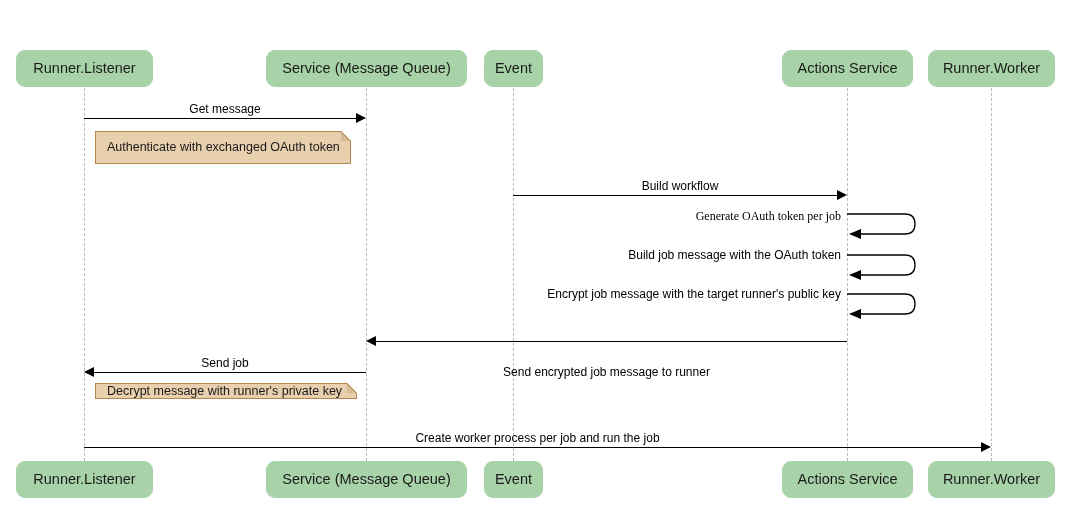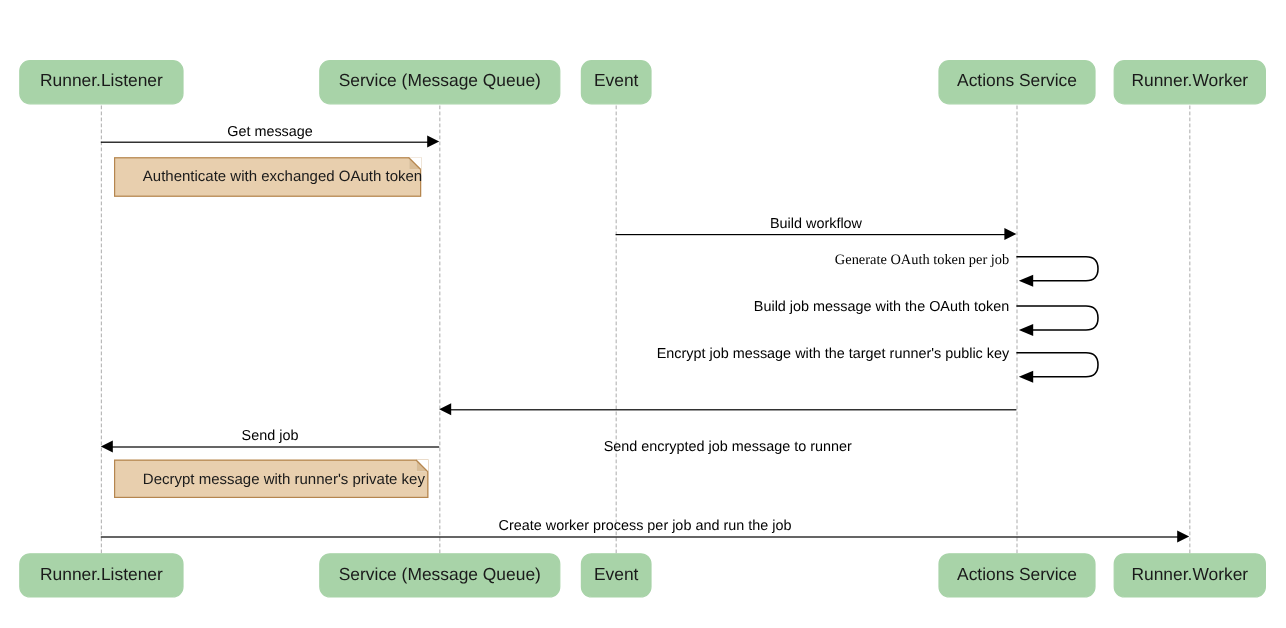--- a/index.html
+++ b/index.html
@@ -80,21 +80,21 @@
   .note {
     position: absolute;
     box-sizing: border-box;
     background: #e8cfae;
     border: 1px solid #b5864f;
     color: #1a1a1a;
     font-size: 12.5px;
     line-height: 1;
     display: flex;
     align-items: center;
-    padding-left: 23px;
+    padding-left: 11px;
     white-space: nowrap;
   }
   .note-fold {
     position: absolute;
     width: 0;
     height: 0;
     border-left: 10px solid #d8bc96;
     border-top: 10px solid #ffffff;
   }
   .note-fold-edge {
@@ -200,19 +200,19 @@
   <div class="msg-label" style="left:84px; top:432px; width:907px;">Create worker process per job and run the job</div>
   <div class="msg-line" style="left:84px; top:447px; width:898px;"></div>
   <div class="arrow-head arrow-right" style="left:981px; top:442px;"></div>
 
   <div class="note" style="left:95px; top:131px; width:256px; height:33px;">
     <span>Authenticate with exchanged OAuth token</span>
   </div>
   <div class="note-fold" style="left:341px; top:131px;"></div>
   <div class="note-fold-edge" style="left:341px; top:131px;"></div>
 
-  <div class="note" style="left:95px; top:383px; width:262px; height:32px;">
+  <div class="note" style="left:95px; top:383px; width:262px; height:16px;">
     <span>Decrypt message with runner's private key</span>
   </div>
   <div class="note-fold" style="left:347px; top:383px;"></div>
   <div class="note-fold-edge" style="left:347px; top:383px;"></div>
 
 </div>
 
 </body></html>

